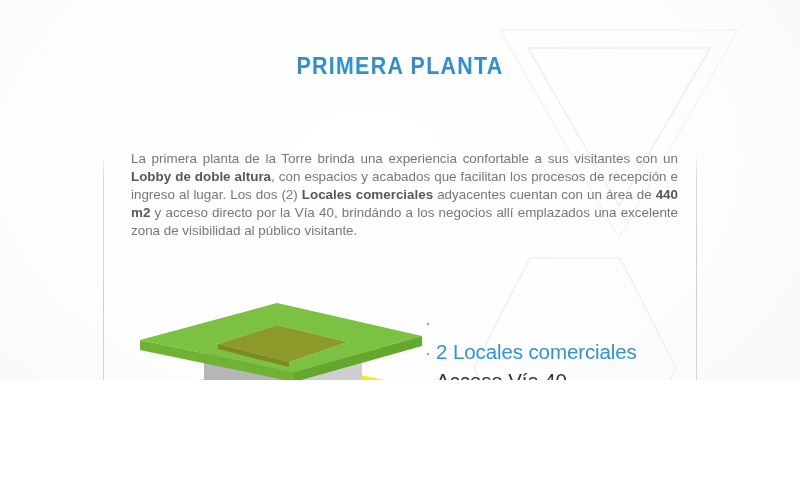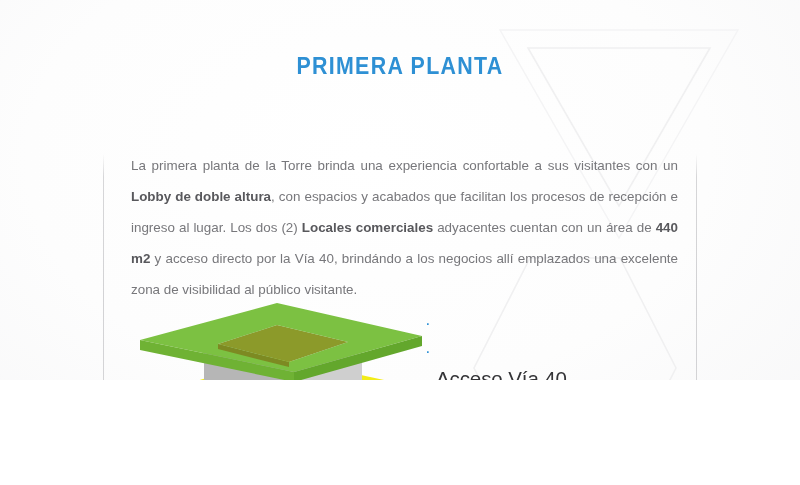--- a/index.html
+++ b/index.html
@@ -72,21 +72,21 @@
     white-space: nowrap;
   }
 
   
   .paragraph {
     position: absolute;
     left: 131px;
     top: 150px;
     width: 547px;
     font-size: 13.4px;
-    line-height: 31px;
+    line-height: 18px;
     color: #77777b;
     text-align: justify;
     text-justify: inter-word;
   }
   .paragraph b {
     color: #58585c;
     font-weight: bold;
   }
 
   
@@ -181,20 +181,21 @@
       </g>
     </svg>
   </div>
 
   <div class="features">
     <div class="feature-item feature-accent" style="color: rgb(47, 146, 214);">
       <span class="dot">·</span>
     </div>
     <div class="feature-item feature-accent" style="color: rgb(47, 146, 214);">
       <span class="dot">·</span>
+      <span>2 Locales comerciales</span>
     </div>
     <div class="feature-item feature-dark" style="color: rgb(52, 52, 55);">
       <span class="dot">·</span>
       <span>Acceso Vía 40</span>
     </div>
   </div>
 
 </div>
 
 </body></html>

